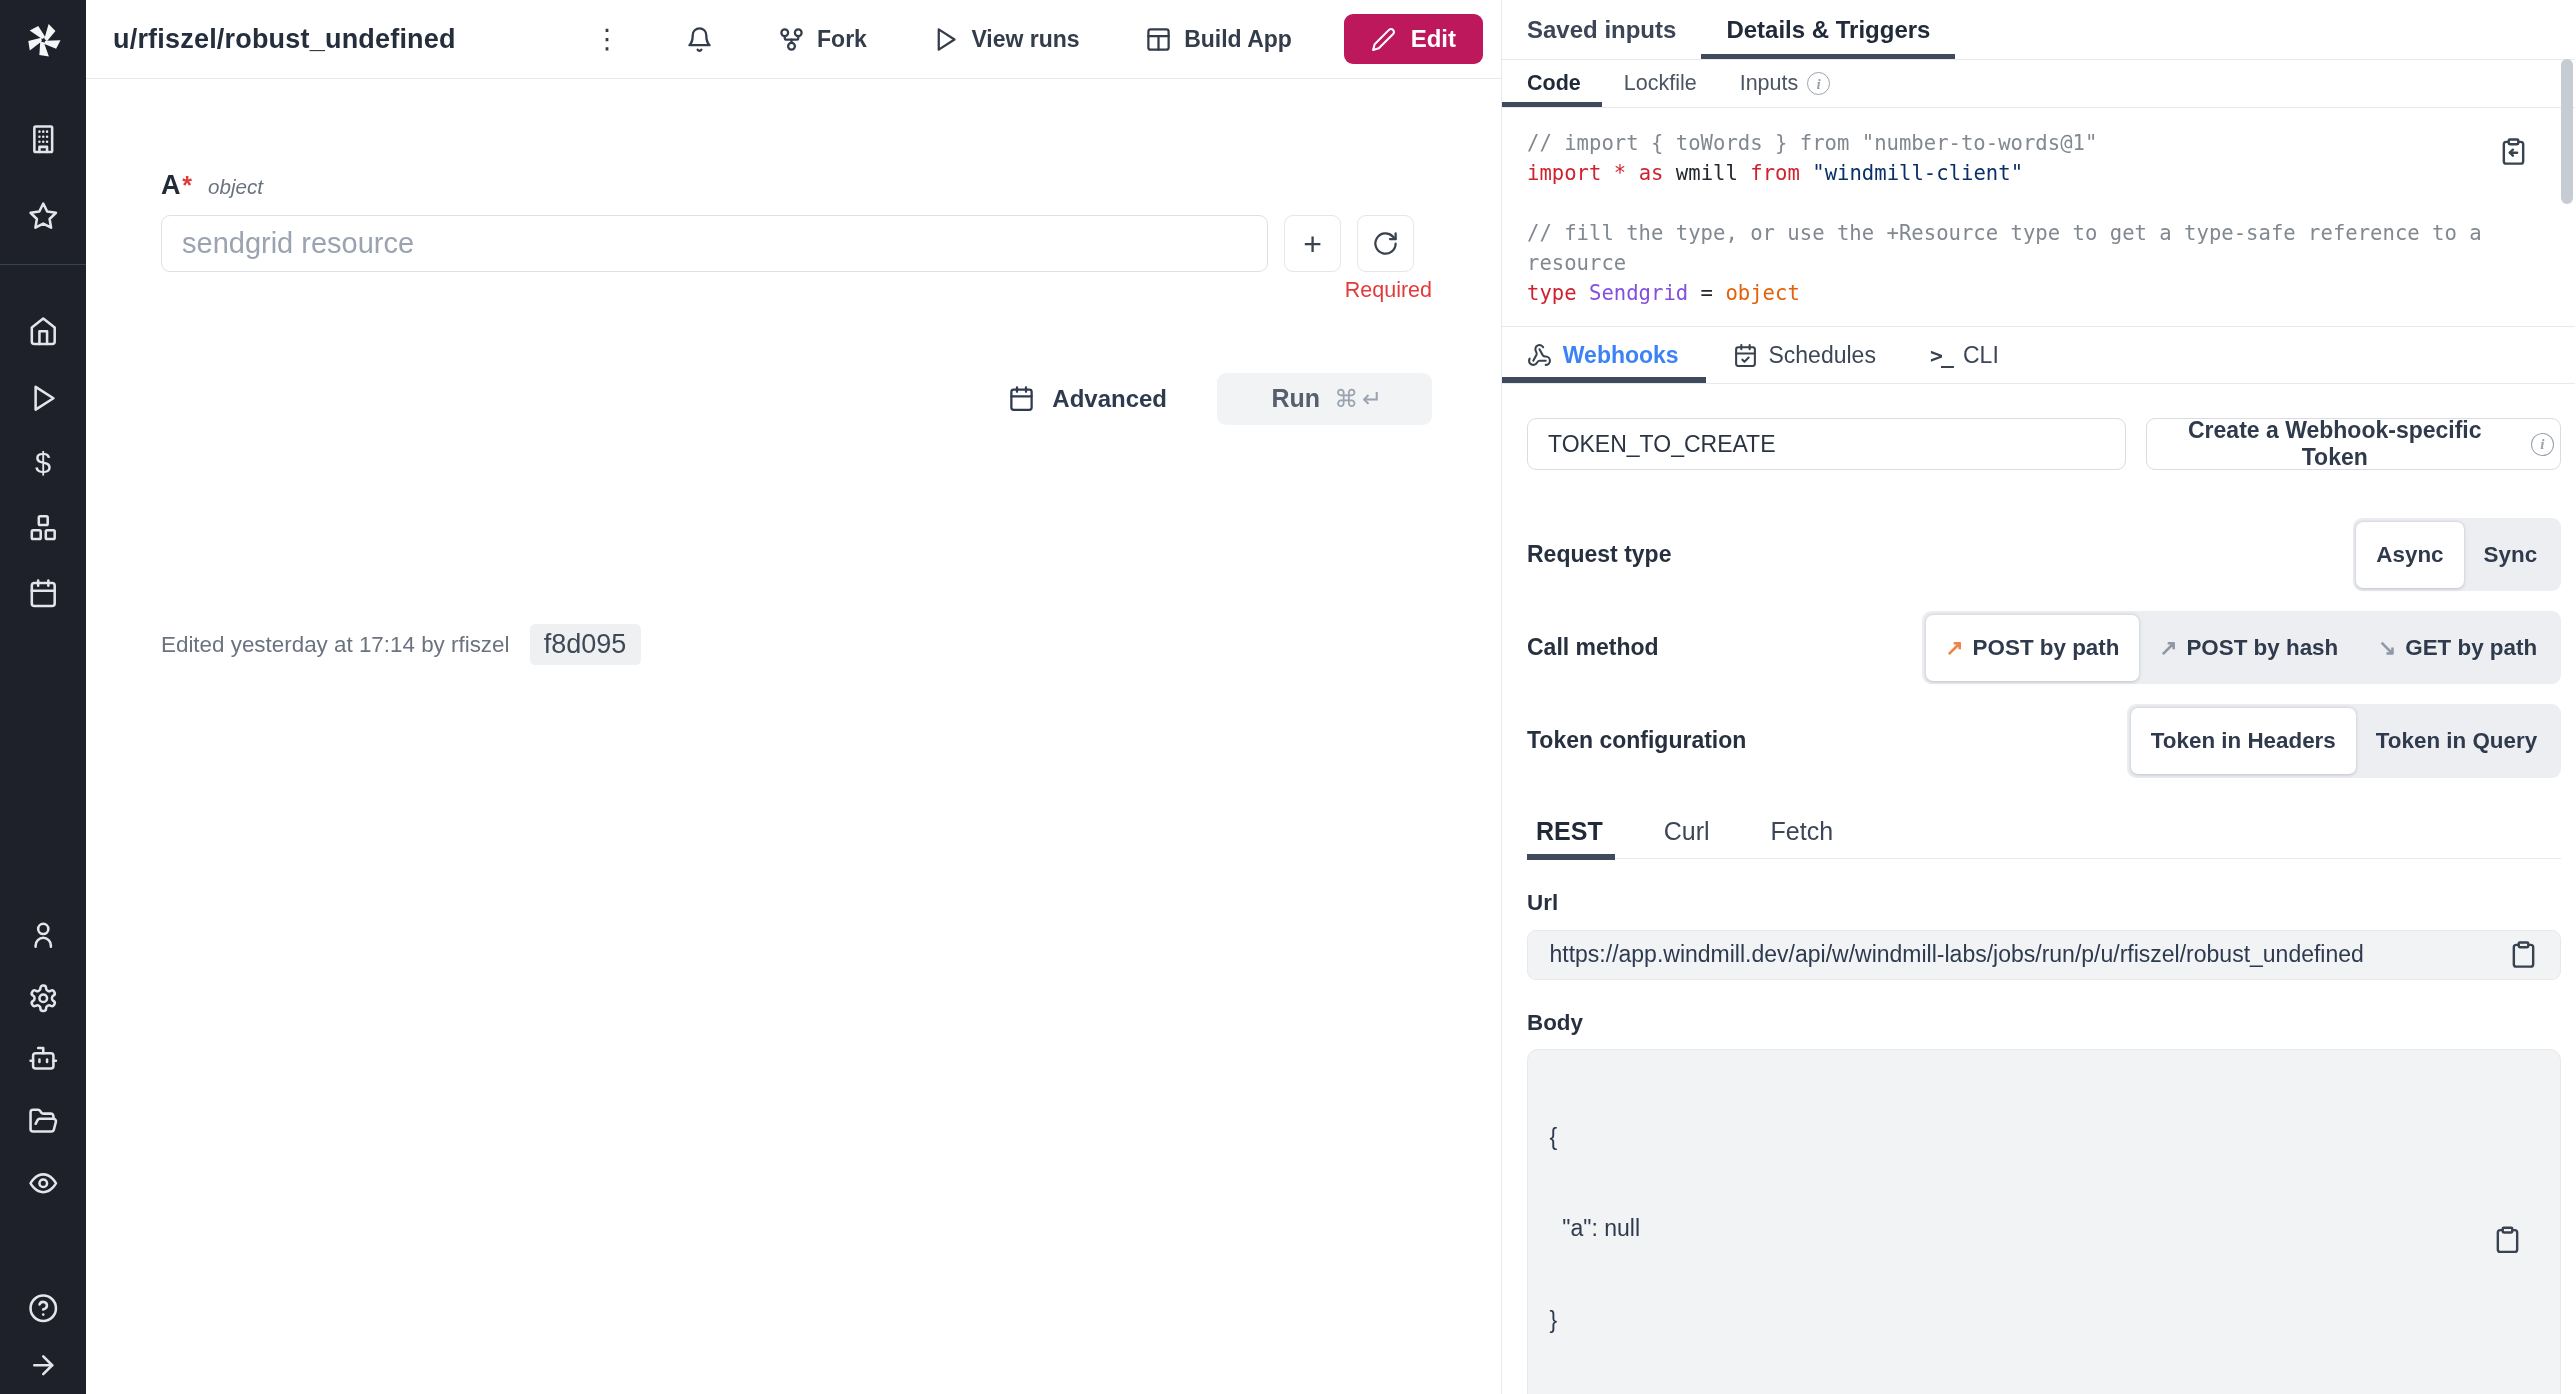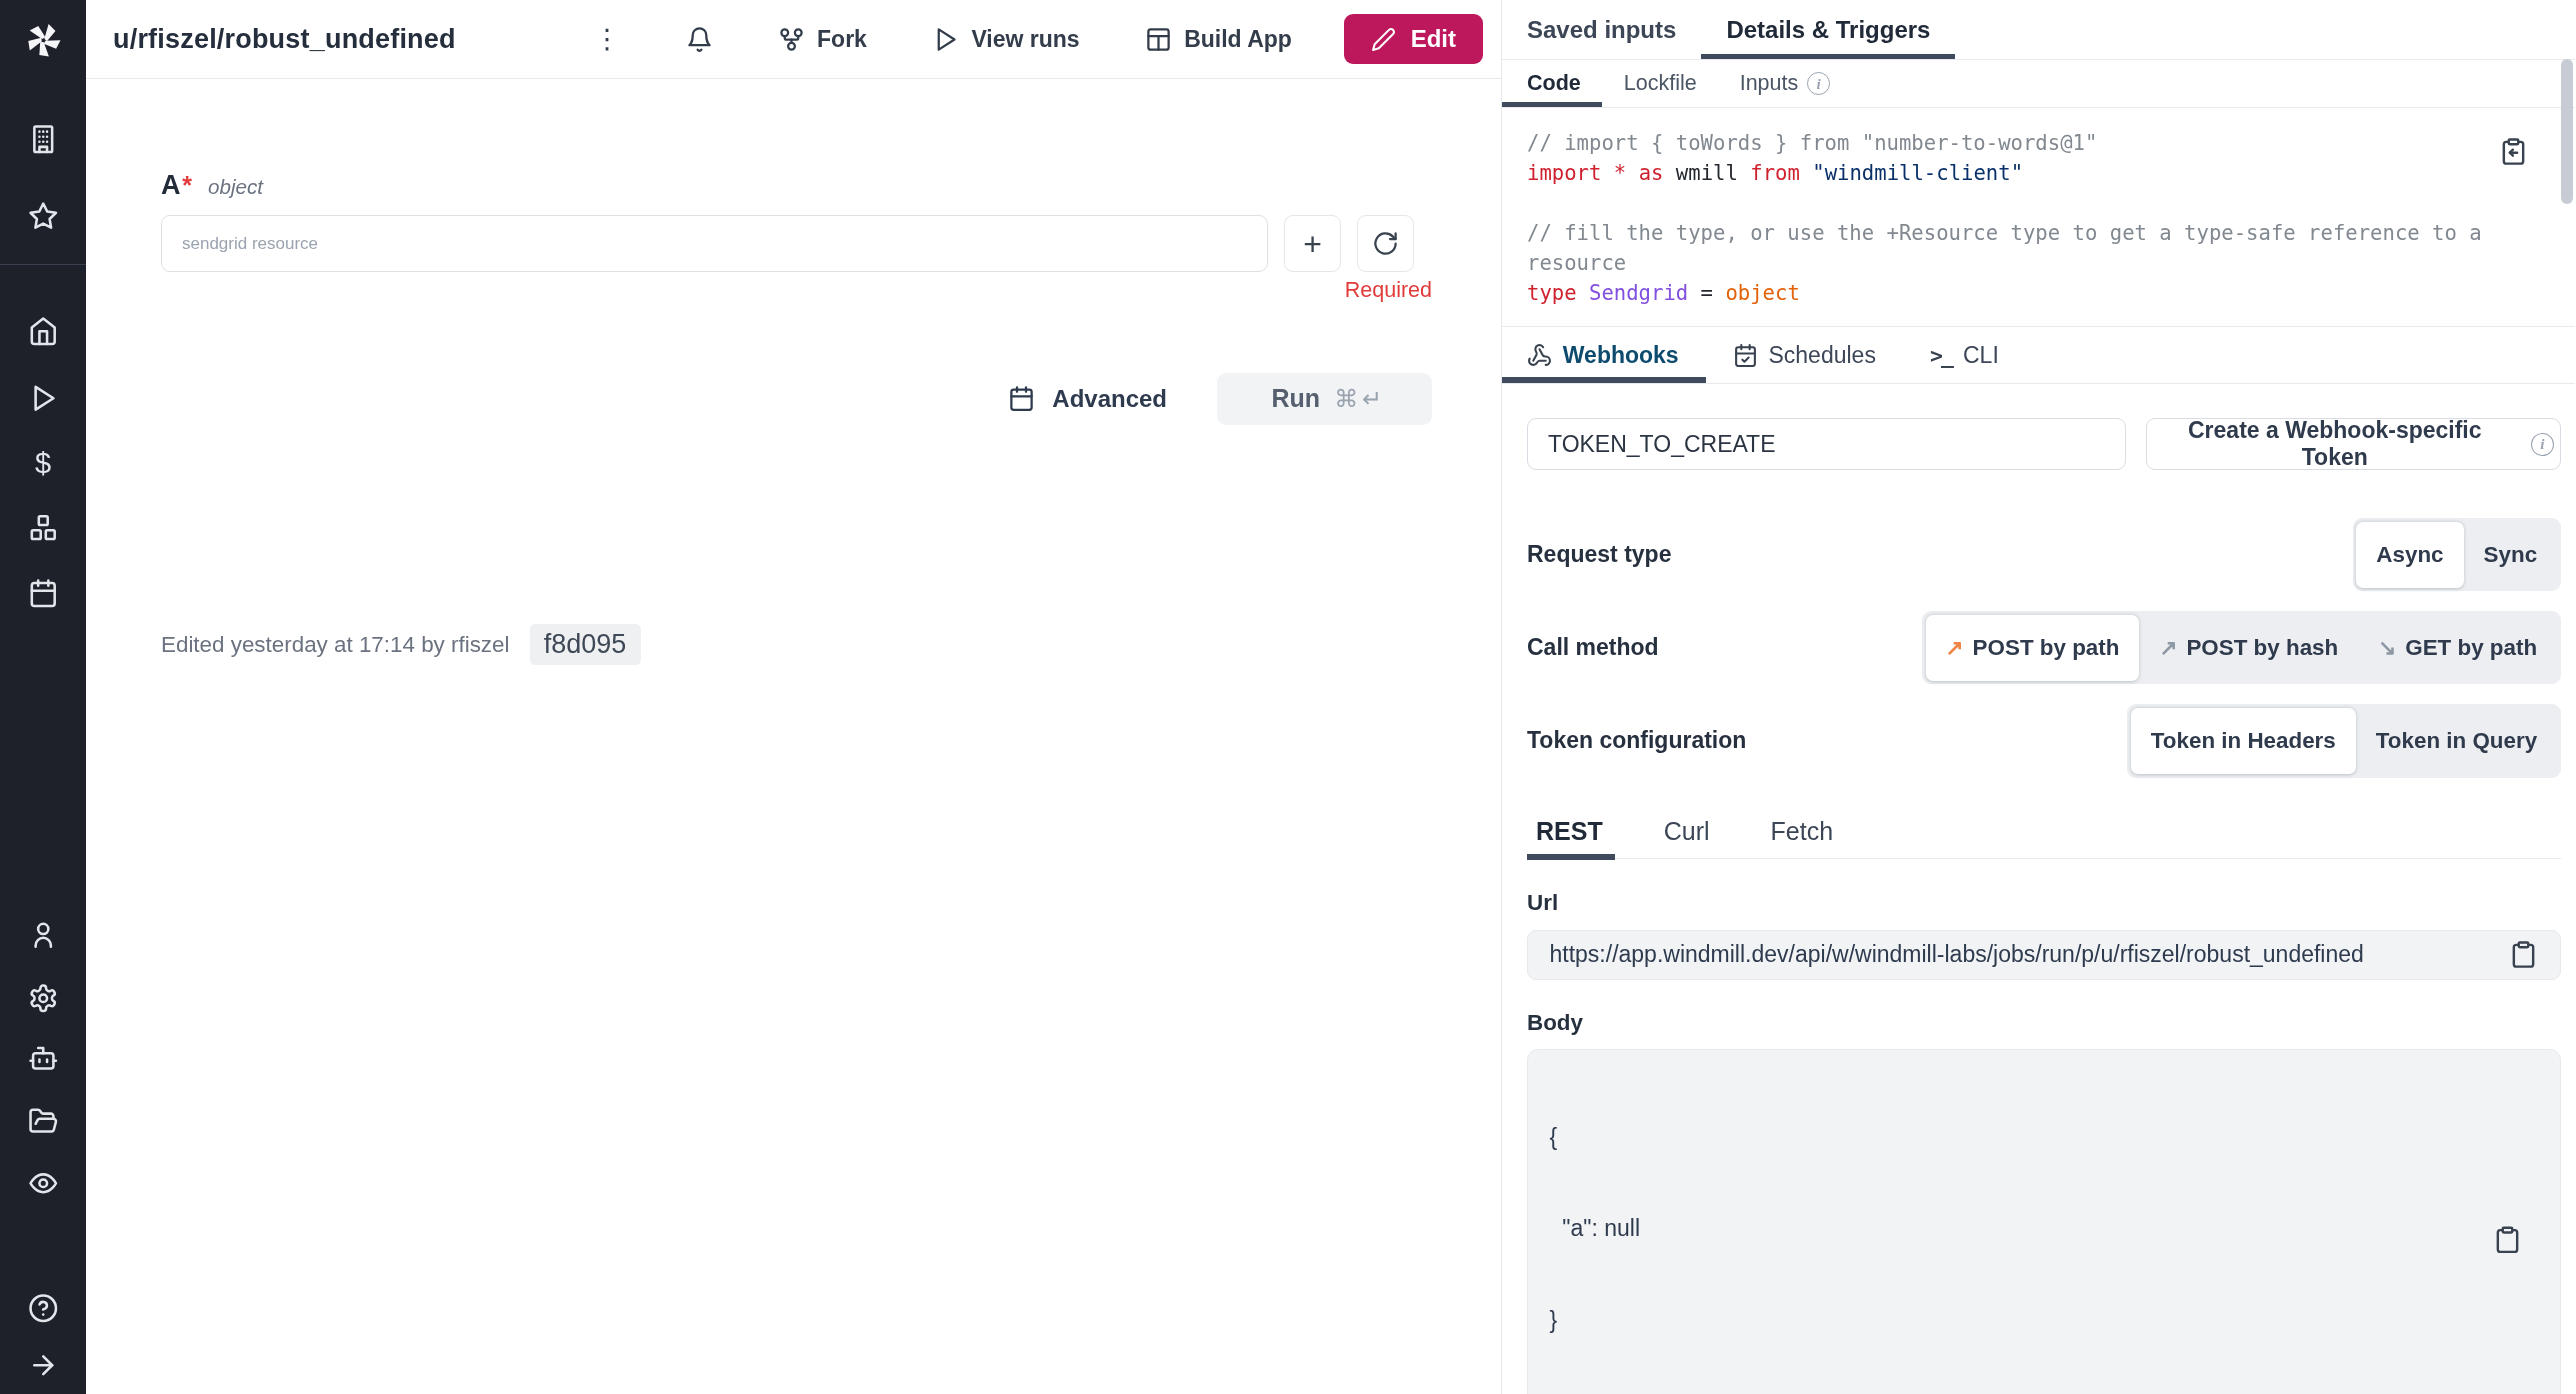--- a/index.html
+++ b/index.html
@@ -20,21 +20,21 @@
   .topbar{height:79px;flex-shrink:0;border-bottom:0.9px solid #e7e9ec;display:flex;align-items:center;padding:0 0 0 27px;box-sizing:border-box;}
   .page-title{font-size:27px;font-weight:700;color:#252e3c;letter-spacing:0.2px;}
 
   .content{position:relative;padding-left:75px;width:1271px;}
   .label-row{margin-top:91px;display:flex;align-items:baseline;}
   .arg-name{font-size:27px;font-weight:700;color:#222b38;}
   .req-star{color:#e23b3b;font-size:25px;font-weight:700;margin-left:1.8px;}
   .arg-type{font-size:20.6px;font-style:italic;color:#6a7280;margin-left:16px;}
   .input-row{margin-top:14.3px;display:flex;gap:16px;align-items:center;}
   .arg-input{width:1107px;height:57px;box-sizing:border-box;border:1.8px solid #dde1e6;border-radius:9px;
-     padding:0 20px;font-size:17px;color:#2b3442;outline:none;font-family:"Liberation Sans",sans-serif;}
+     padding:0 20px;font-size:29px;color:#2b3442;outline:none;font-family:"Liberation Sans",sans-serif;}
   .arg-input::placeholder{color:#9aa3af;}
   .sq-btn{width:57px;height:57px;box-sizing:border-box;border:1.8px solid #e3e6ea;border-radius:9px;background:#fff;
      display:flex;align-items:center;justify-content:center;cursor:pointer;}
   .sq-btn .plus{font-size:32px;font-weight:400;color:#39424f;line-height:32px;}
   .sq-btn svg{width:27px;height:27px;stroke:#39424f;stroke-width:2;fill:none;stroke-linecap:round;stroke-linejoin:round;}
   .required-msg{margin-top:5.4px;text-align:right;color:#e23b3b;font-size:21.5px;}
   .run-row{margin-top:70px;display:flex;justify-content:flex-end;align-items:center;gap:50px;}
   .advanced{display:flex;align-items:center;gap:17px;cursor:pointer;}
   .advanced svg{width:27px;height:27px;stroke:#2e3a4e;stroke-width:2;fill:none;stroke-linecap:round;stroke-linejoin:round;}
   .advanced span{font-size:24px;font-weight:600;color:#2e3a4e;}
@@ -66,21 +66,21 @@
   .tok.kw{color:#cf222e;}
   .tok.str{color:#0a3069;}
   .tok.type{color:#8250df;}
   .tok.builtin{color:#e36209;}
   .code-copy{position:absolute;top:29px;right:47px;cursor:pointer;}
   .copy-svg{width:29px;height:29px;stroke:#39424f;stroke-width:2;fill:none;stroke-linecap:round;stroke-linejoin:round;}
 
   .trigger-tabs{height:56px;flex-shrink:0;border-bottom:0.9px solid #e7e9ec;display:flex;align-items:stretch;}
   .ttab{display:flex;align-items:center;gap:10.8px;padding:0 27px;font-size:23px;color:#3c4656;position:relative;cursor:pointer;}
   .ttab:first-child{padding-left:25px;}
-  .ttab.active{color:#0c4a6e;font-weight:600;}
+  .ttab.active{color:#3b82f6;font-weight:600;}
   .ttab.active::after{content:"";position:absolute;left:0;right:0;bottom:0;height:6.3px;background:#3f4a5c;}
   .ttab svg{width:25px;height:25px;stroke:#39424f;stroke-width:2;fill:none;stroke-linecap:round;stroke-linejoin:round;}
   .ttab .term{font-family:"DejaVu Sans Mono",monospace;font-size:21.5px;font-weight:700;color:#39424f;letter-spacing:-1.8px;}
 
   .panel-body{padding:34px 14.3px 0 25px;}
   .token-row{display:flex;gap:20px;}
   .token-input{width:599px;height:52px;box-sizing:border-box;border:1.8px solid #d9dde3;border-radius:9px;padding:0 20px;
      font-size:23px;color:#2b3442;outline:none;font-family:"Liberation Sans",sans-serif;}
   .create-token-btn{flex:1;height:52px;box-sizing:border-box;border:1.8px solid #d9dde3;border-radius:9px;background:#fff;
      display:flex;align-items:center;justify-content:center;gap:14.3px;font-size:23px;font-weight:600;color:#2f3a4c;cursor:pointer;}

